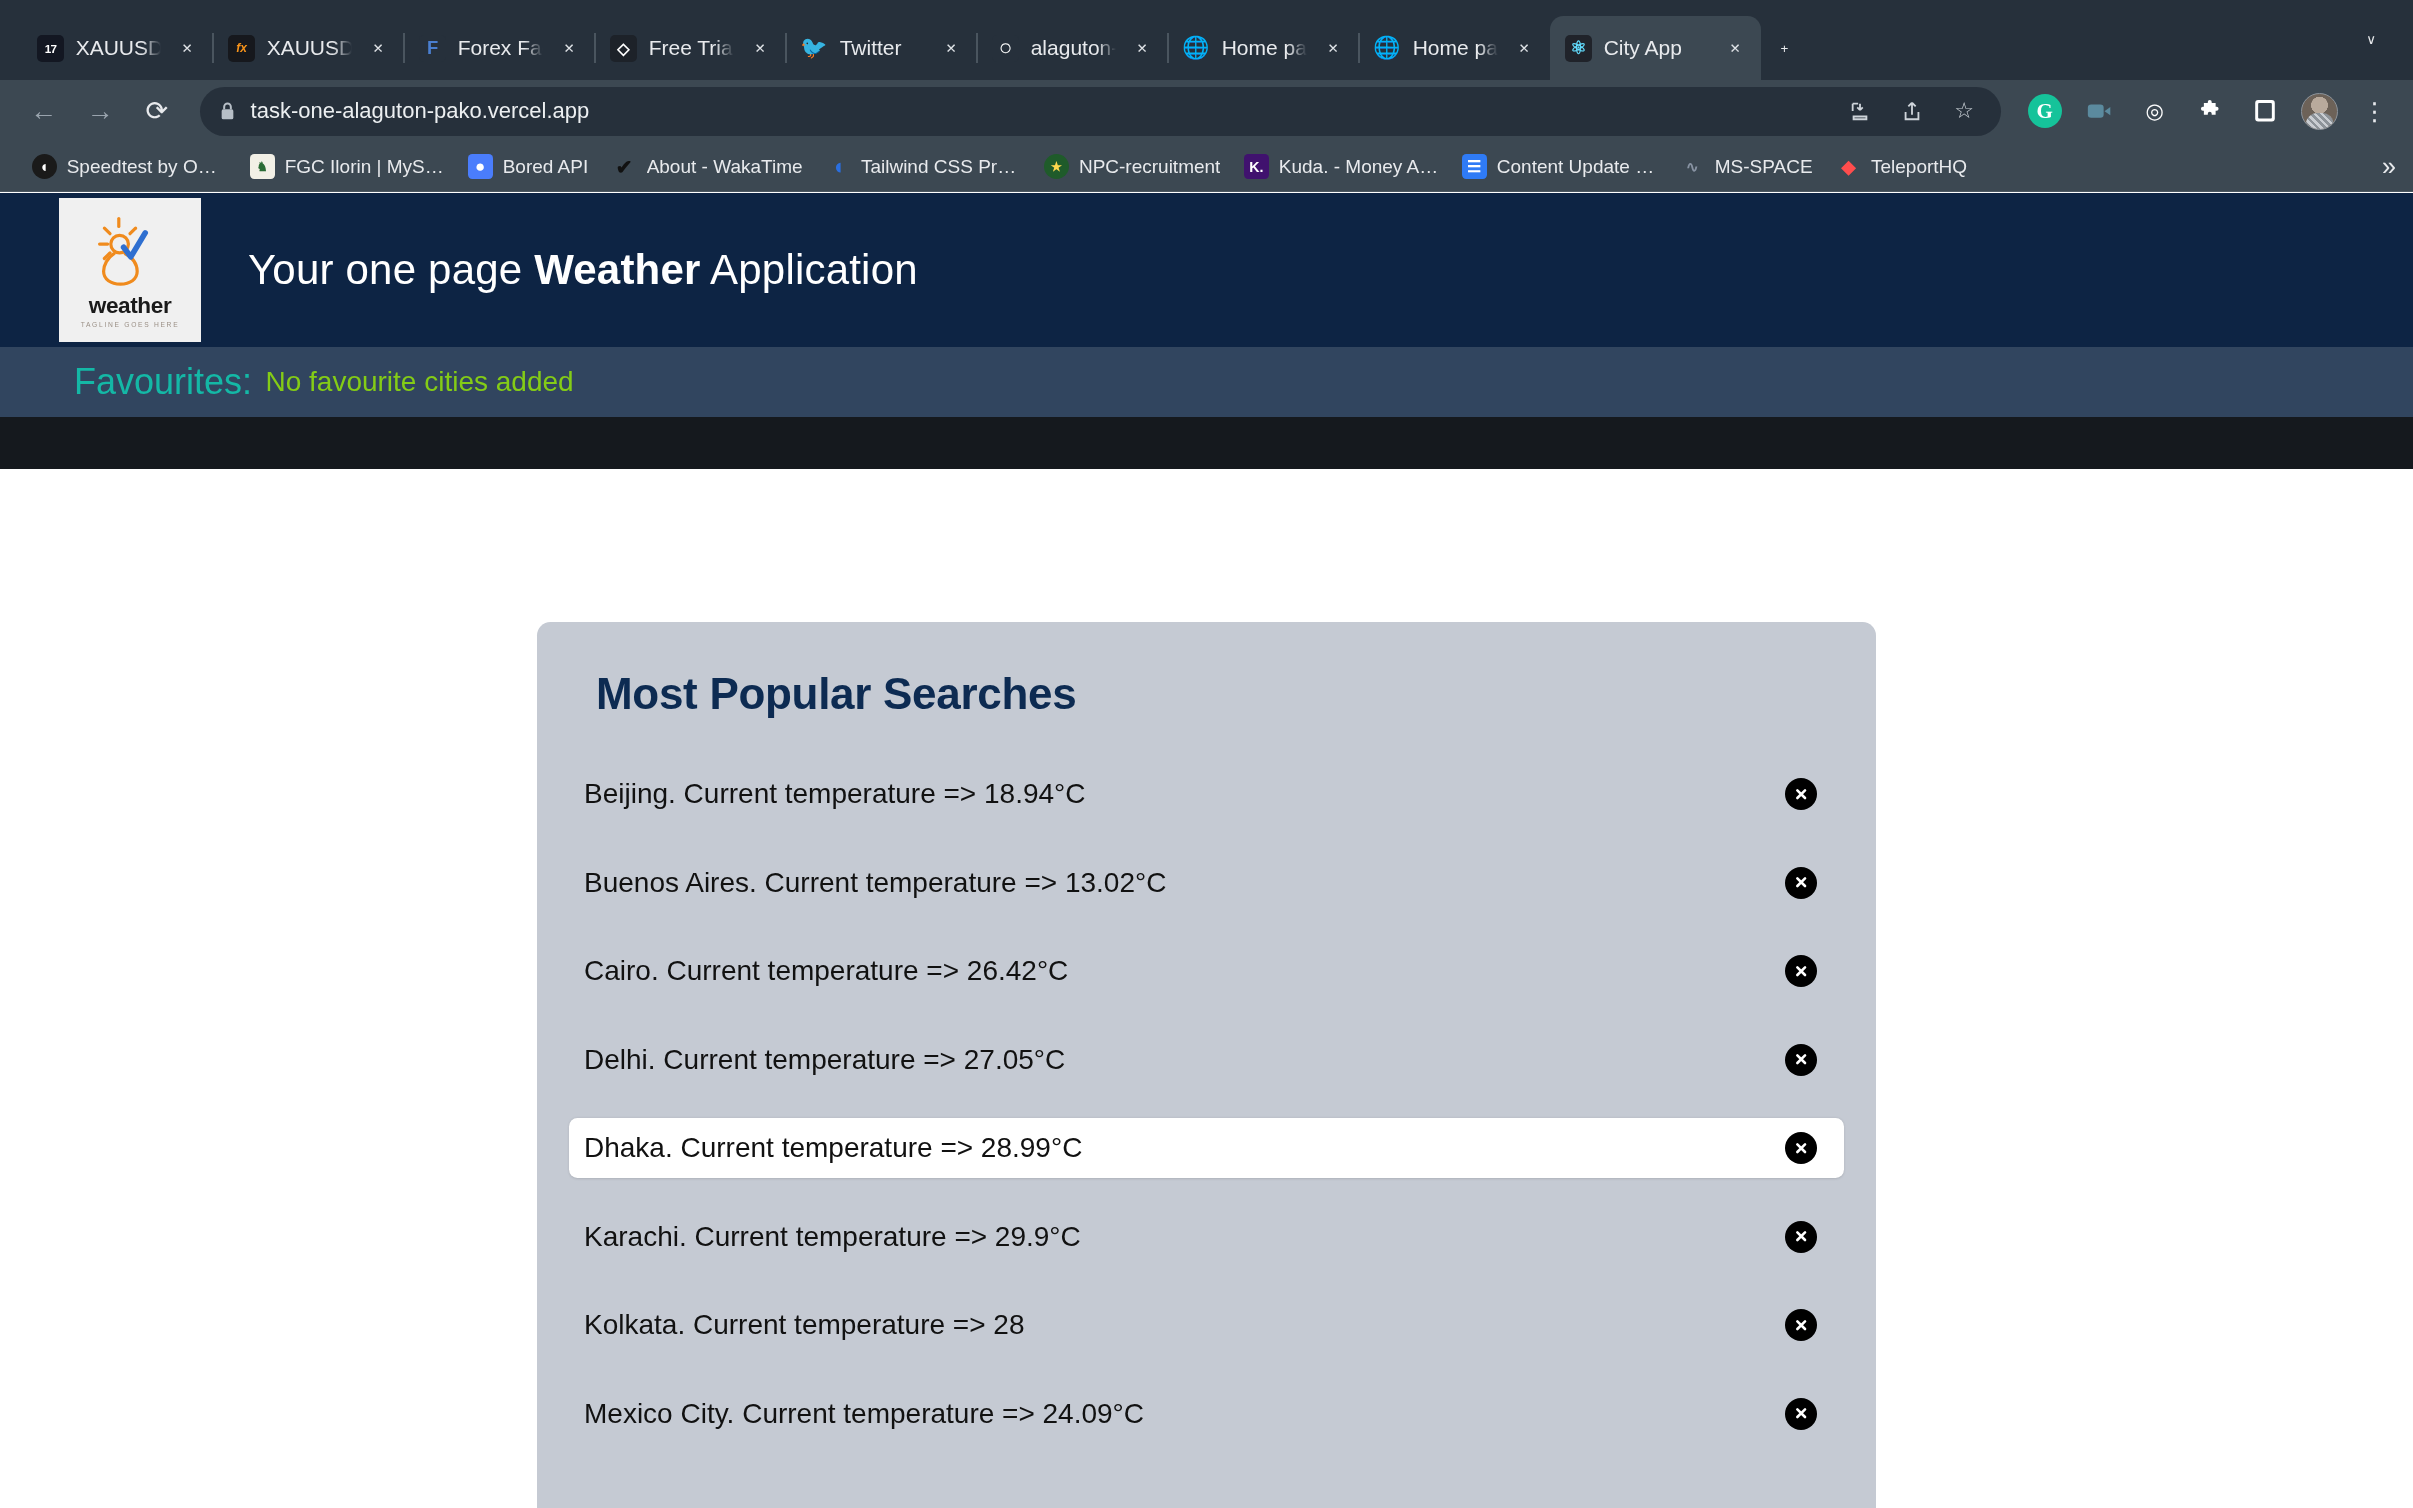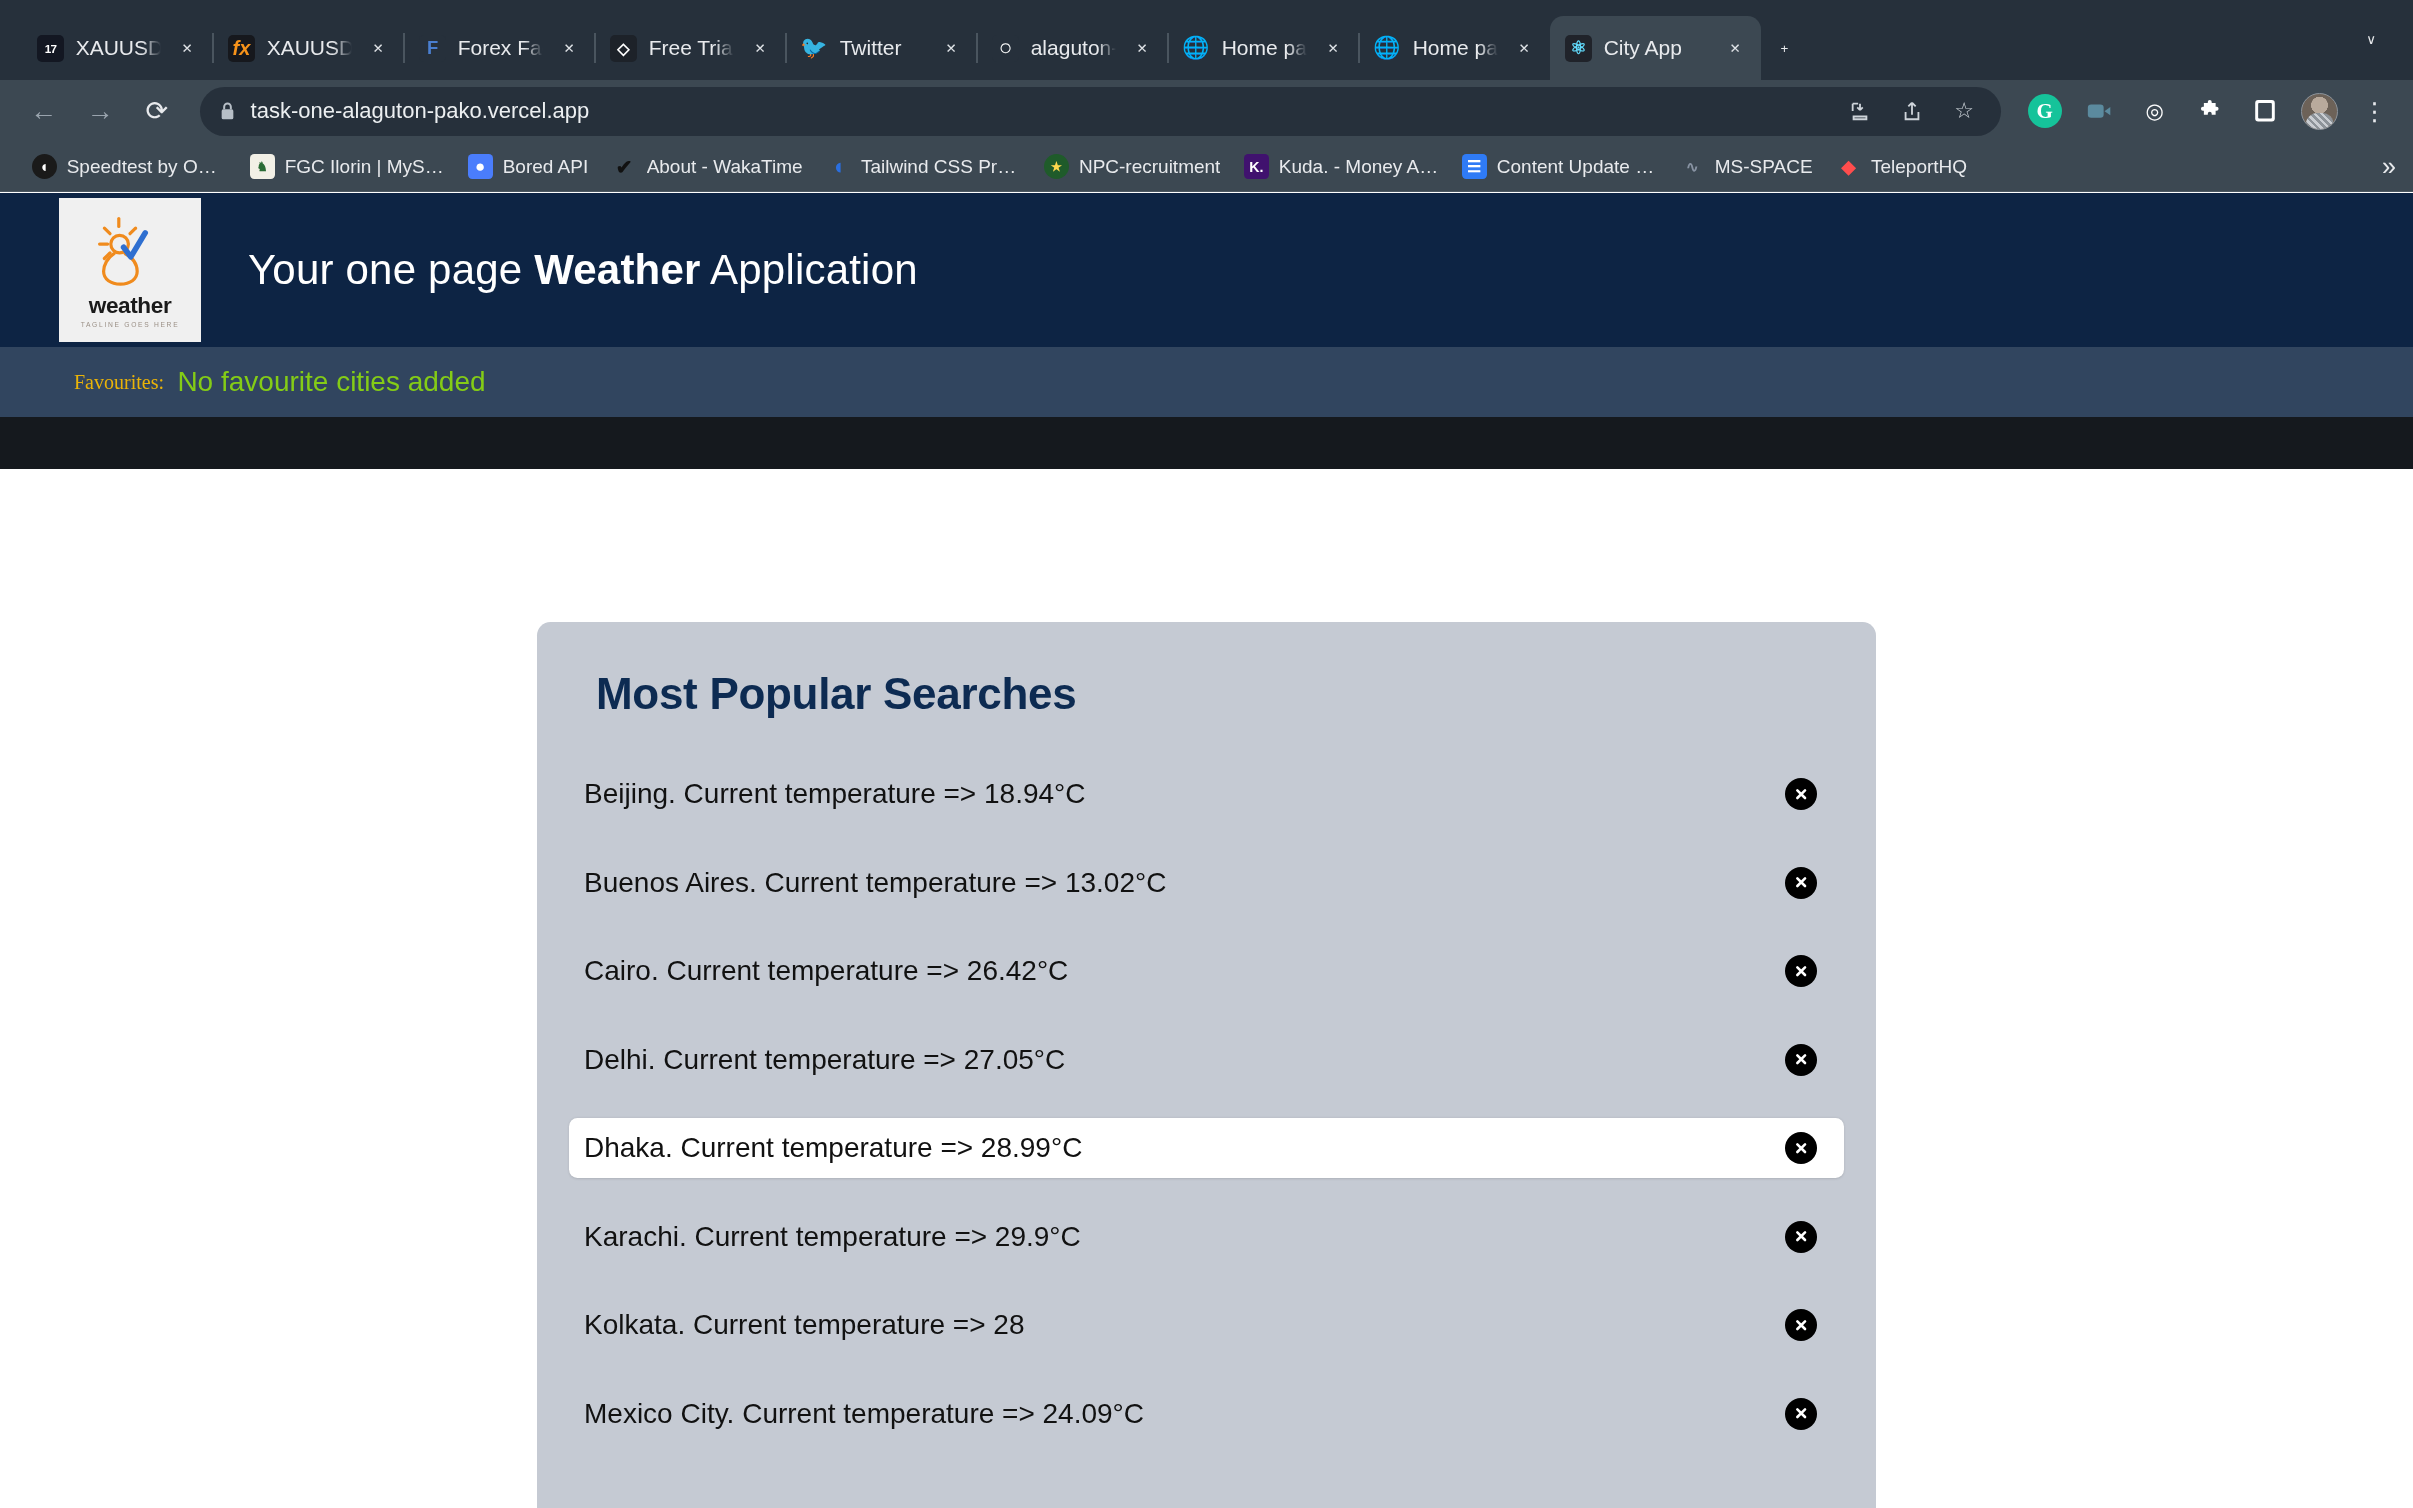--- a/index.html
+++ b/index.html
@@ -68,21 +68,21 @@
   .newtab, .tablist-btn {
     width: 47px; height: 47px;
     display: flex; align-items: center; justify-content: center;
     color: #e8eaed;
     margin-bottom: 8.4px;
   }
   .tablist-btn { position: absolute; right: 18.4px; bottom: 8.4px; }
 
   
   .fav-tv { background:#131722; color:#fff; font-size:11.7px; font-weight:700; letter-spacing:-0.8px;}
-  .fav-fx { background:#16181d; color:#f7931a; font-style:italic; font-weight:700; font-size:20px;}
+  .fav-fx { background:#16181d; color:#f7931a; font-style:italic; font-weight:700; font-size:12px;}
   .fav-ff { background:#26303b; color:#4a7fd0; font-size:18.4px; font-weight:800;}
   .fav-ftmo { background:#1d2229; color:#fff; font-size:16px;}
   .fav-tw { color:#1d9bf0; font-size:22px; background:transparent;}
   .fav-gh { background:#26303b; color:#fff; font-size:22.6px;}
   .fav-globe { color:#fff; font-size:22px; background:transparent;}
   .fav-react { background:#20232a; color:#61dafb; font-size:18.4px;}
 
   .toolbar {
     height: 62px;
     background: #3c4852;
@@ -212,21 +212,21 @@
   .app-title b { font-weight: 700; }
 
   .fav-bar {
     background: #31455f;
     height: 70px;
     display: flex;
     align-items: center;
     padding-left: 74px;
     gap: 13.4px;
   }
-  .fav-label { color:#eab308; font-size: 20px; font-family: Liberation Serif, serif; }
+  .fav-label { color:#14b8a6; font-size: 36px; }
   .fav-value { color:#84cc16; font-size: 28px; }
 
   .black-strip { background:#15191e; height: 52px; }
 
   .card {
     width: 1339px;
     margin: 153px auto 0;
     background: #c5cad3;
     border-radius: 13.4px;
     padding: 47px 32px 34px 32px;

